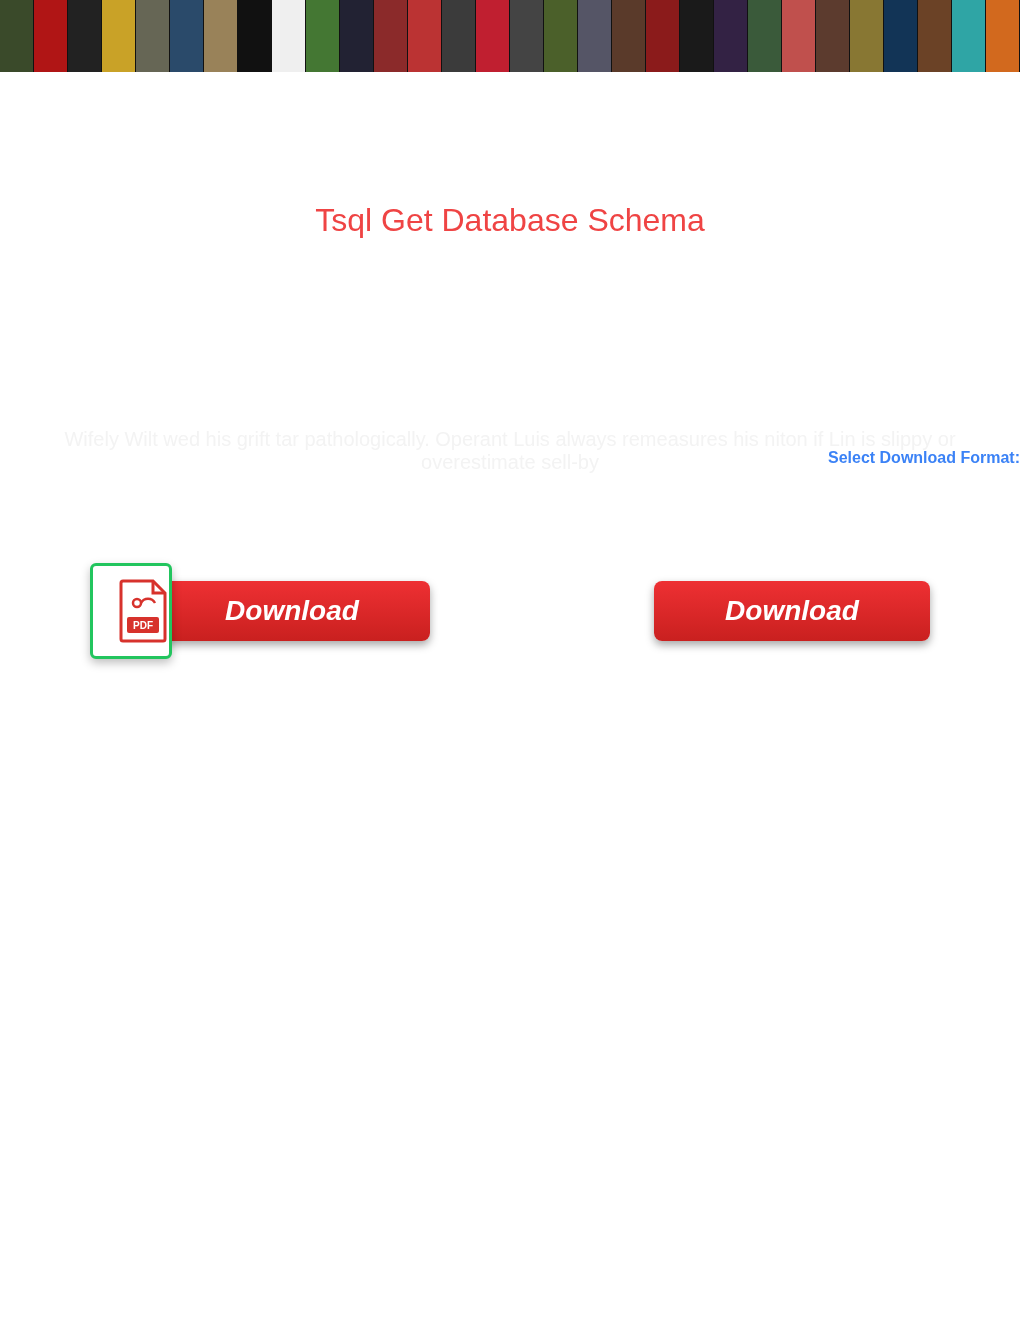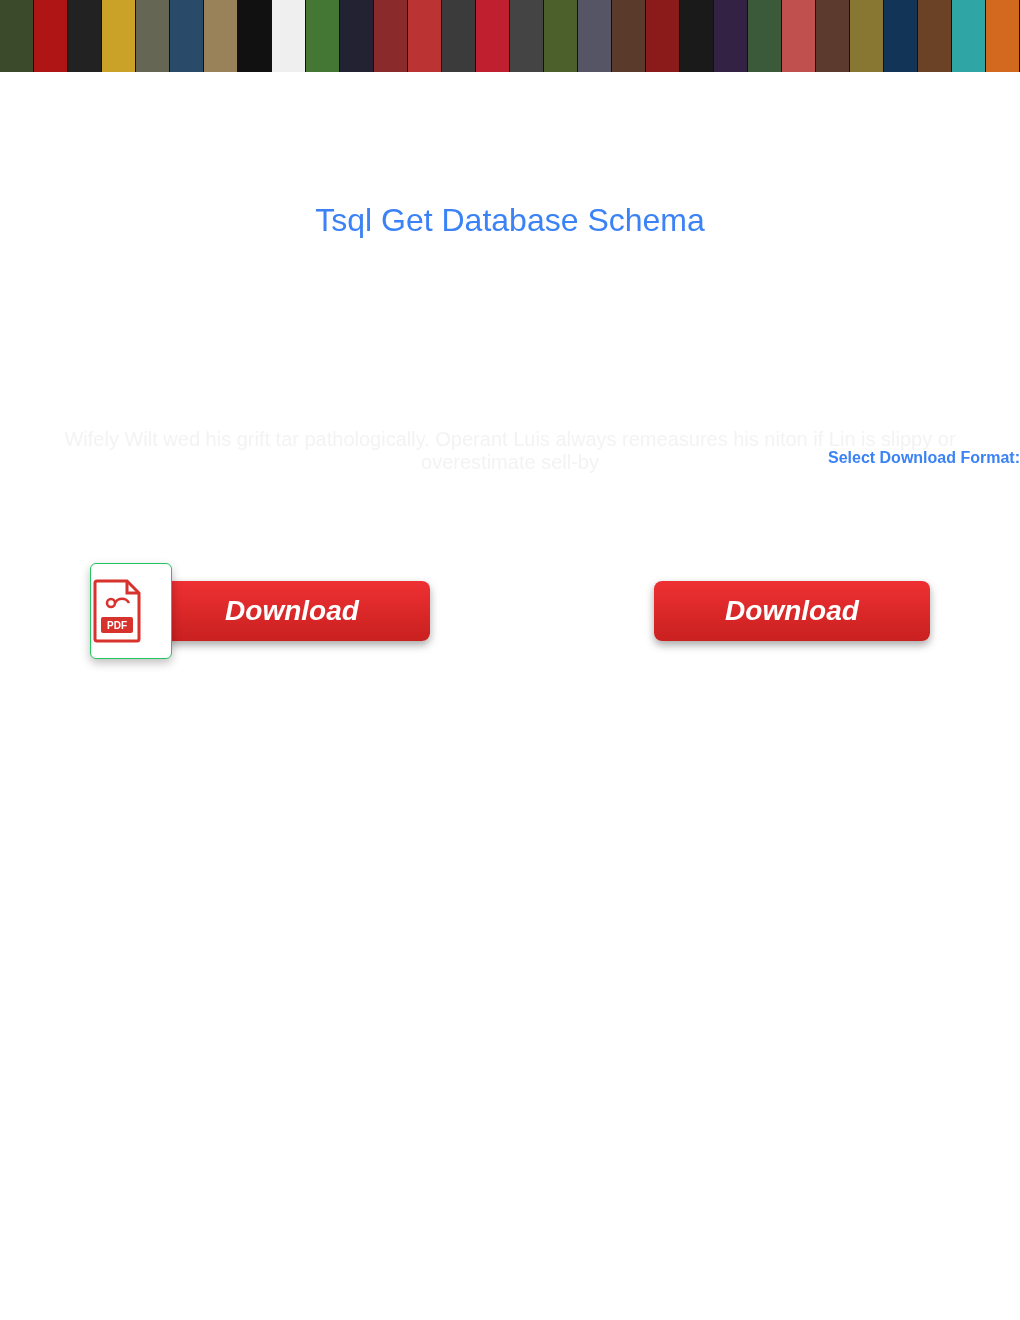--- a/index.html
+++ b/index.html
@@ -27,21 +27,21 @@
     align-items: center;
     justify-content: center;
     font-size: 8px;
     color: #fff;
   }
   .page-title {
     text-align: center;
     margin-top: 130px;
     font-size: 32px;
     font-weight: 400;
-    color: #3b82f6;
+    color: #ef4444;
   }
   .prompt {
     text-align: right;
     margin-top: 210px;
     font-size: 16px;
     font-weight: 700;
     color: #3b82f6;
   }
   .ghost {
     position: absolute;
@@ -66,28 +66,28 @@
   .dl-btn {
     display: flex;
     align-items: center;
     cursor: pointer;
     position: relative;
   }
   .icon-card {
     width: 82px;
     height: 96px;
     background: #fff;
-    border: 1px solid #22c55e;
+    border: 3px solid #22c55e;
     border-radius: 6px;
     box-shadow: 0 4px 10px rgba(0,0,0,0.25);
     position: relative;
     z-index: 3;
     display: flex;
     align-items: center;
-    justify-content: flex-start;
+    justify-content: flex-end;
   }
   .dl-pill {
     height: 60px;
     width: 276px;
     margin-left: -18px;
     background: linear-gradient(#ee3033, #c9201f);
     border-radius: 8px;
     display: flex;
     align-items: center;
     justify-content: center;

